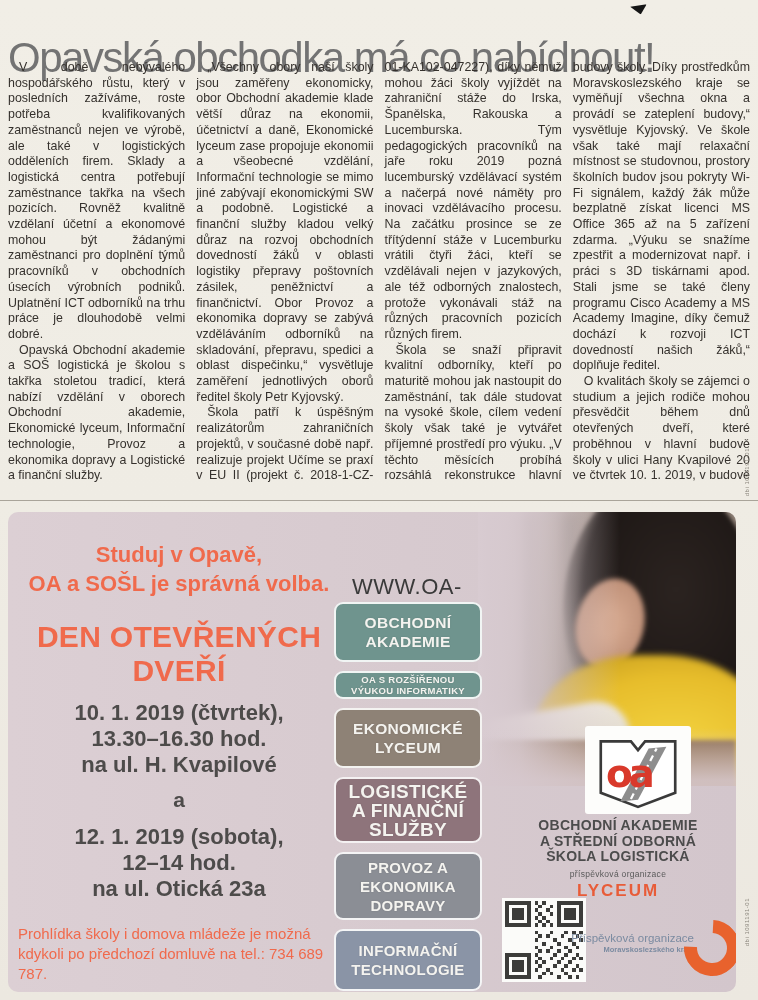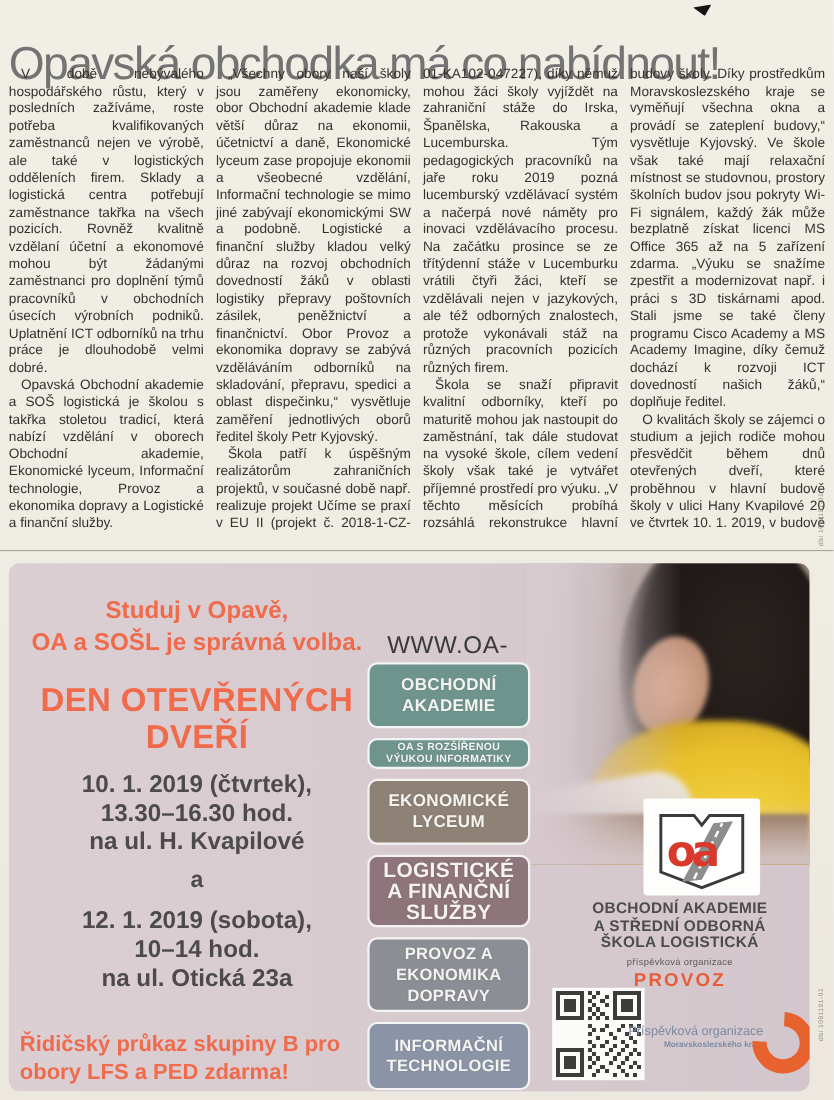--- a/index.html
+++ b/index.html
@@ -141,24 +141,23 @@
     </div>
     <div class="open-heading">DEN OTEVŘENÝCH DVEŘÍ</div>
     <div class="session">
       <div><span>10. 1. 2019</span><span class="day"> (čtvrtek),</span></div>
       <div>13.30–16.30 hod.</div>
       <div>na ul. H. Kvapilové</div>
     </div>
     <div class="sep">a</div>
     <div class="session">
       <div><span>12. 1. 2019</span><span class="day"> (sobota),</span></div>
-      <div>10–14 hod.</div>
+      <div>12–14 hod.</div>
       <div>na ul. Otická 23a</div>
     </div>
-    <div class="driving">Řidičský průkaz skupiny B pro obory LFS a PED zdarma!</div>
     <div class="tour">Prohlídka školy i domova mládeže je možná kdykoli po předchozí domluvě na tel.: 734 689 787.</div>
   </div>
 
   <div class="website">WWW.OA-OPAVA.CZ</div>
   <div class="programs">
     <div class="program-btn">OBCHODNÍ AKADEMIE</div>
     <div class="program-btn">OA S ROZŠÍŘENOU VÝUKOU INFORMATIKY</div>
     <div class="program-btn">EKONOMICKÉ LYCEUM</div>
     <div class="program-btn">LOGISTICKÉ A FINANČNÍ SLUŽBY</div>
     <div class="program-btn">PROVOZ A EKONOMIKA DOPRAVY</div>
@@ -171,21 +170,21 @@
       <polygon points="30,74 50,72 82,12 62,14" fill="#8d8d8d"></polygon>
       <line x1="42" y1="71" x2="71" y2="14" stroke="#ffffff" stroke-width="2.5" stroke-dasharray="7 5"></line>
       <text x="14" y="58" font-family="DejaVu Sans, sans-serif" font-size="44" font-weight="bold" fill="#d9392b" letter-spacing="-5">oa</text>
     </svg>
   </div>
   <div class="school-name">
     <div>OBCHODNÍ AKADEMIE</div>
     <div>A STŘEDNÍ ODBORNÁ</div>
     <div>ŠKOLA LOGISTICKÁ</div>
     <div class="org-type">příspěvková organizace</div>
-    <div class="city">PROVOZ</div>
+    <div class="city">LYCEUM</div>
   </div>
 
   <div class="qr">
     <svg width="78" height="78" viewBox="0 0 21 21" shape-rendering="crispEdges">
       <rect width="21" height="21" fill="#fbfbf9"></rect>
       <g fill="#3c3c3a">
         <rect x="0" y="0" width="7" height="7"></rect>
           <rect x="14" y="0" width="7" height="7"></rect>
           <rect x="0" y="14" width="7" height="7"></rect>
         <path d="M8 0h1v1h-1zM10 0h1v1h-1zM12 1h1v1h-1zM9 1h1v1h-1zM8 2h1v1h-1zM11 2h1v1h-1zM9 3h1v1h-1zM12 3h1v1h-1zM8 4h1v1h-1zM10 4h1v1h-1zM9 5h1v1h-1zM11 5h1v1h-1zM8 6h1v1h-1zM10 6h1v1h-1zM12 6h1v1h-1zM8 8h1v1h-1zM12 8h1v1h-1zM16 8h1v1h-1zM18 8h1v1h-1zM20 8h1v1h-1zM9 9h1v1h-1zM11 9h1v1h-1zM15 9h1v1h-1zM19 9h1v1h-1zM8 10h1v1h-1zM13 10h1v1h-1zM17 10h1v1h-1zM20 10h1v1h-1zM10 11h1v1h-1zM14 11h1v1h-1zM18 11h1v1h-1zM8 12h1v1h-1zM12 12h1v1h-1zM16 12h1v1h-1zM19 12h1v1h-1zM9 13h1v1h-1zM11 13h1v1h-1zM14 13h1v1h-1zM17 13h1v1h-1zM8 14h1v1h-1zM13 14h1v1h-1zM16 14h1v1h-1zM19 14h1v1h-1zM9 15h1v1h-1zM12 15h1v1h-1zM15 15h1v1h-1zM18 15h1v1h-1zM20 15h1v1h-1zM8 16h1v1h-1zM10 16h1v1h-1zM14 16h1v1h-1zM17 16h1v1h-1zM9 17h1v1h-1zM13 17h1v1h-1zM16 17h1v1h-1zM19 17h1v1h-1zM8 18h1v1h-1zM11 18h1v1h-1zM15 18h1v1h-1zM18 18h1v1h-1zM20 18h1v1h-1zM10 19h1v1h-1zM12 19h1v1h-1zM16 19h1v1h-1zM9 20h1v1h-1zM14 20h1v1h-1zM17 20h1v1h-1zM19 20h1v1h-1z"></path>

